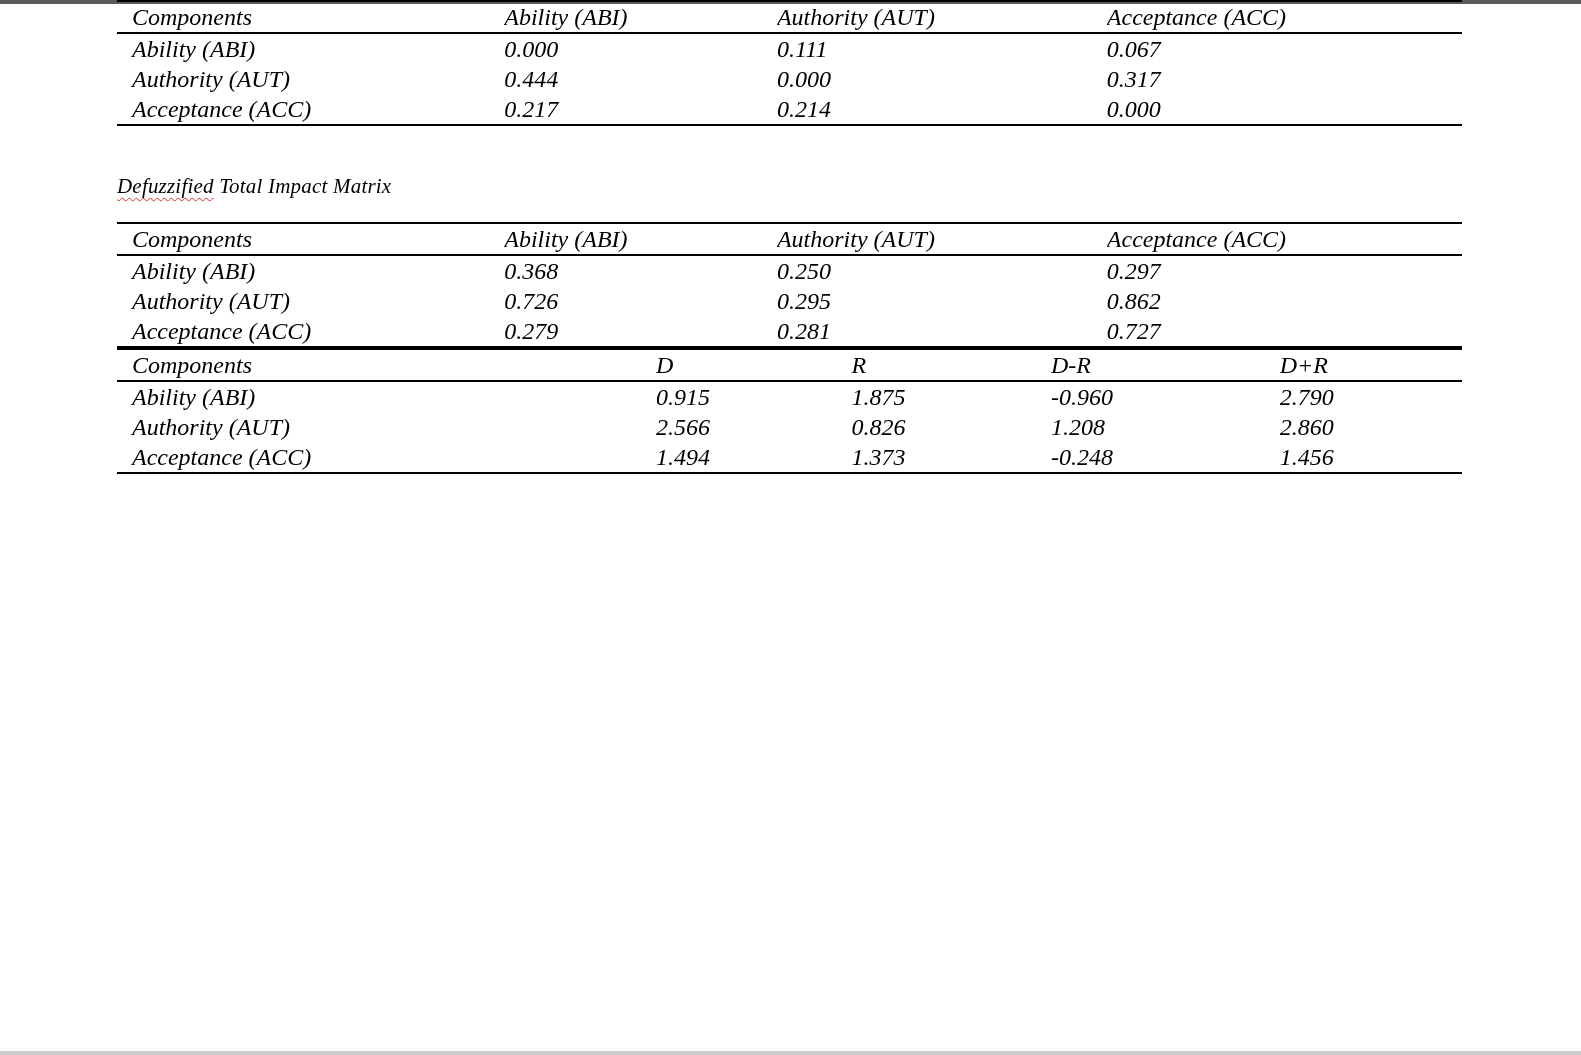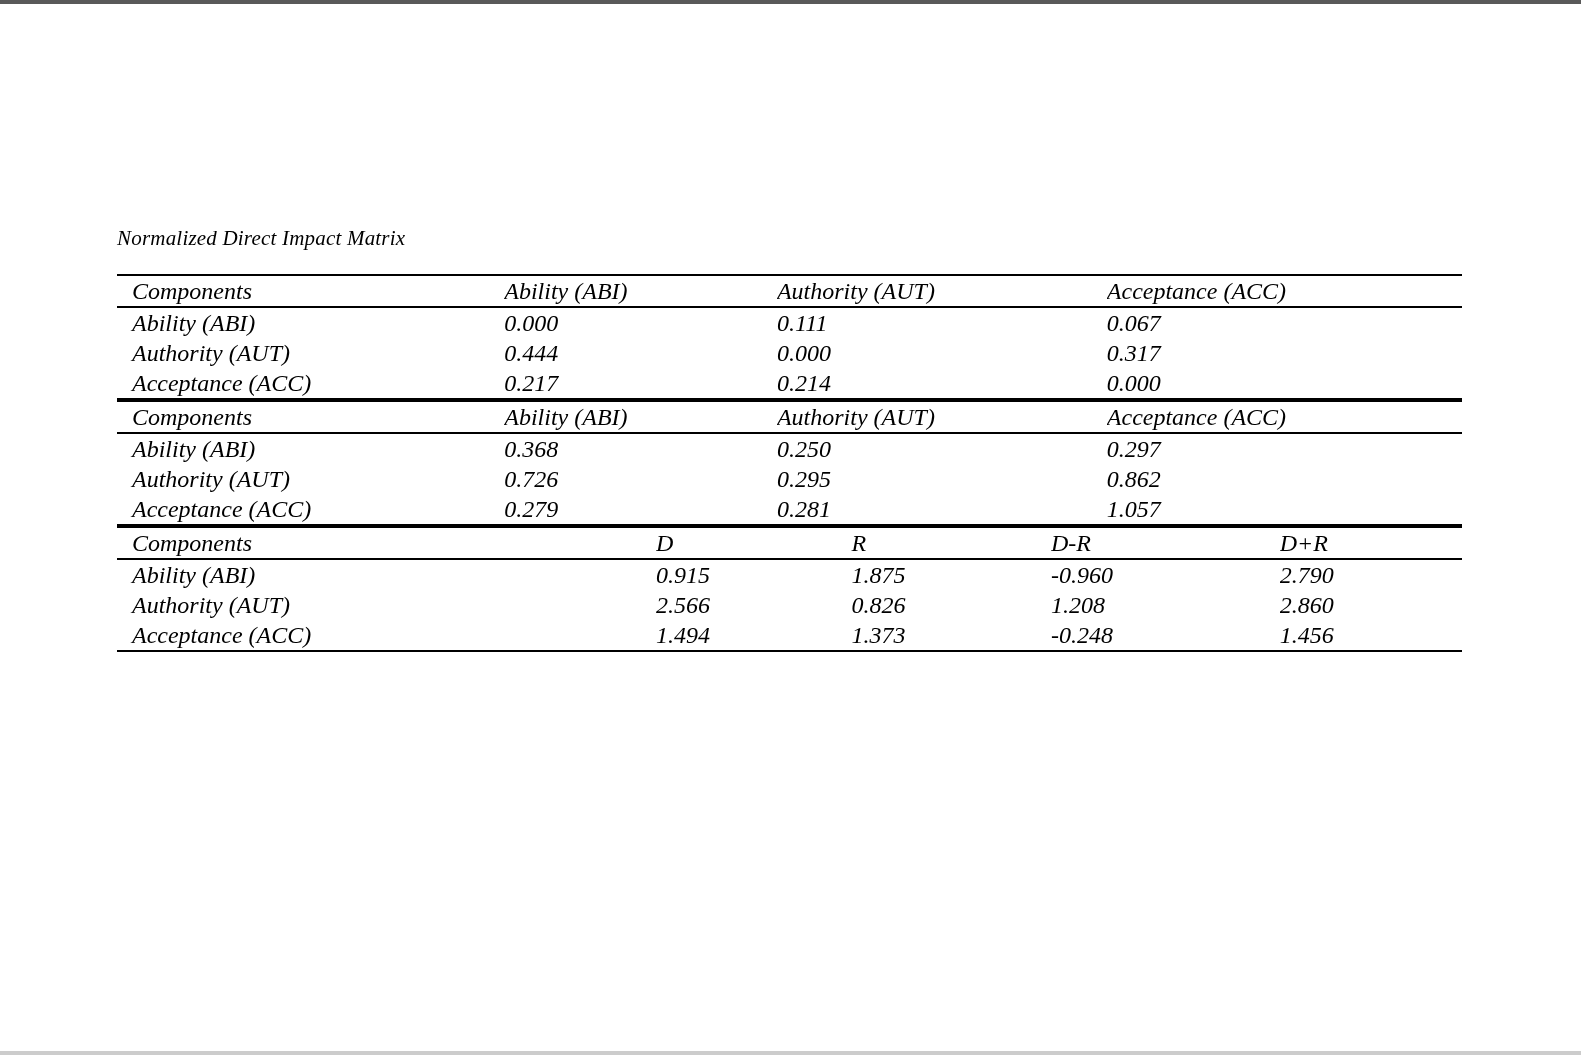--- a/index.html
+++ b/index.html
@@ -39,21 +39,20 @@
   
   .t5 .c0 { width:39.4%; } .t5 .c1 { width:14.7%; } .t5 .c2 { width:15.0%; } .t5 .c3 { width:17.2%; } .t5 .c4 { width:13.7%; }
 </style>
 </head>
 <body>
 
 <div class="top-bar"></div>
 
 <div class="doc">
 
-  <h2 class="title first">Normalized Direct Impact Matrix</h2>
 
   <table class="apa t4">
     <thead>
       <tr>
         <th class="c0">Components</th>
         <th class="c1">Ability (ABI)</th>
         <th class="c2">Authority (AUT)</th>
         <th class="c3">Acceptance (ACC)</th>
       </tr>
     </thead>
@@ -72,20 +71,21 @@
       </tr>
       <tr>
         <td class="c0">Acceptance (ACC)</td>
         <td class="c1">0.217</td>
         <td class="c2">0.214</td>
         <td class="c3">0.000</td>
       </tr>
     </tbody>
   </table>
 
+  <h2 class="title"><span class="squiggle">Defuzzified</span><span> Total Impact Matrix</span></h2>
 
   <table class="apa t4">
     <thead>
       <tr>
         <th class="c0">Components</th>
         <th class="c1">Ability (ABI)</th>
         <th class="c2">Authority (AUT)</th>
         <th class="c3">Acceptance (ACC)</th>
       </tr>
     </thead>
@@ -99,21 +99,21 @@
       <tr>
         <td class="c0">Authority (AUT)</td>
         <td class="c1">0.726</td>
         <td class="c2">0.295</td>
         <td class="c3">0.862</td>
       </tr>
       <tr>
         <td class="c0">Acceptance (ACC)</td>
         <td class="c1">0.279</td>
         <td class="c2">0.281</td>
-        <td class="c3">1.057</td>
+        <td class="c3">0.727</td>
       </tr>
     </tbody>
   </table>
 
 
   <table class="apa t5">
     <thead>
       <tr>
         <th class="c0">Components</th>
         <th class="c1">D</th>

